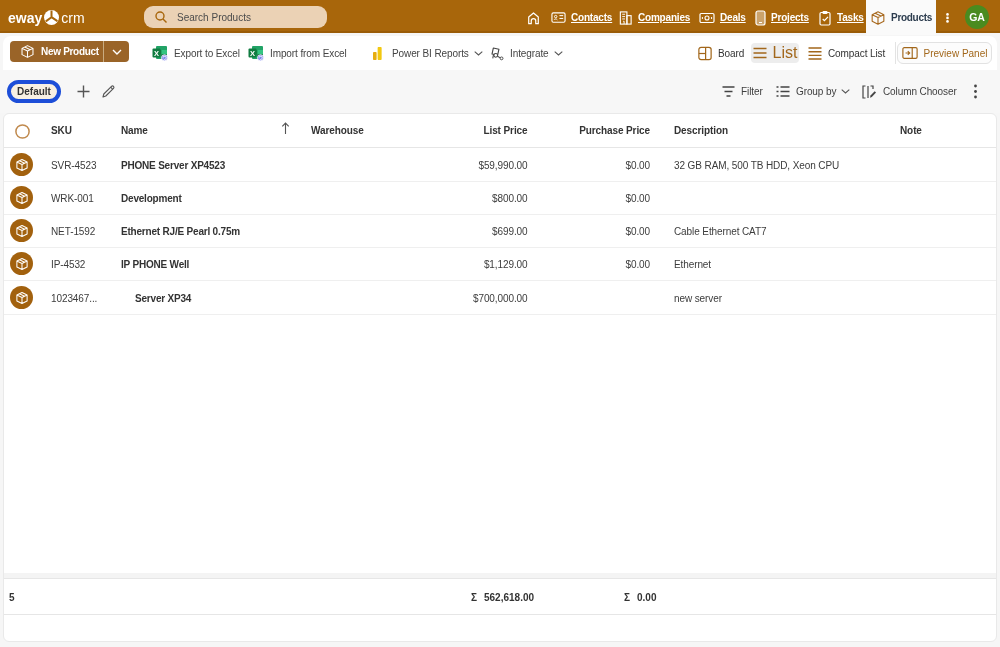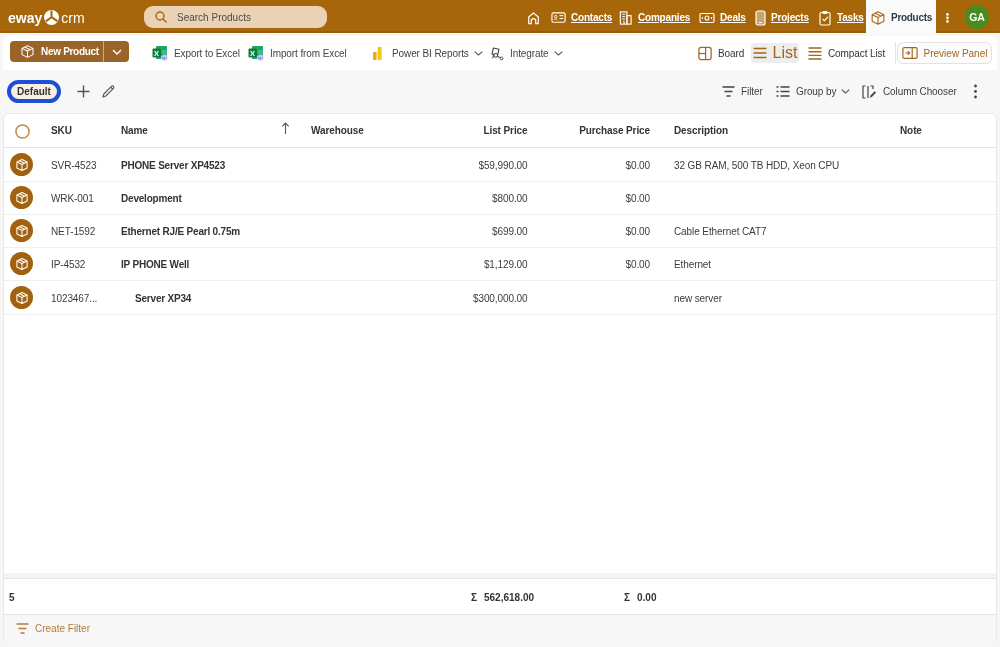--- a/index.html
+++ b/index.html
@@ -365,34 +365,28 @@
       <div class="rcell" style="left:670px;">Ethernet</div>
     </div>
     <div class="grow" style="top:168px;">
       <div class="rowicon">
           <svg width="14" height="14" viewBox="0 0 20 20">
             <path d="M10 2.2 L17.3 5.8 V14.2 L10 17.8 L2.7 14.2 V5.8 Z M2.7 5.8 L10 9.4 L17.3 5.8 M10 9.4 V17.8 M6.3 4 L13.7 7.6" stroke="#fff" stroke-width="1.5" fill="none" stroke-linejoin="round"></path>
           </svg>
         </div>
       <div class="rcell" style="left:47px;">1023467...</div>
       <div class="rcell rname" style="left:117px;margin-left:14px;">Server XP34</div>
-      <div class="rcell rnum" style="left:385px; width:138.5px;">$300,000.00</div>
+      <div class="rcell rnum" style="left:385px; width:138.5px;">$700,000.00</div>
       <div class="rcell" style="left:670px;">new server</div>
     </div>
 
     <div style="position:absolute; left:0; top:459px; width:992px; height:5px; background:#f4f4f4;"></div>
     <div id="gsummary">
       <div class="scell" style="left:5px;">5</div>
       <div class="scell" style="left:467px;">Σ</div>
       <div class="scell" style="left:480px;">562,618.00</div>
       <div class="scell" style="left:620px;">Σ</div>
       <div class="scell" style="left:633px;">0.00</div>
     </div>
 
-    <div id="createfilter">
-      <svg width="13" height="11" viewBox="0 0 13 11">
-          <path d="M0.5 1 h12 M2.5 5.5 h8 M4.5 10 h4" stroke="#b07b3e" stroke-width="1.3"></path>
-        </svg>
-      <span>Create Filter</span>
-    </div>
   </div>
 
 </div>
 
 </body></html>

